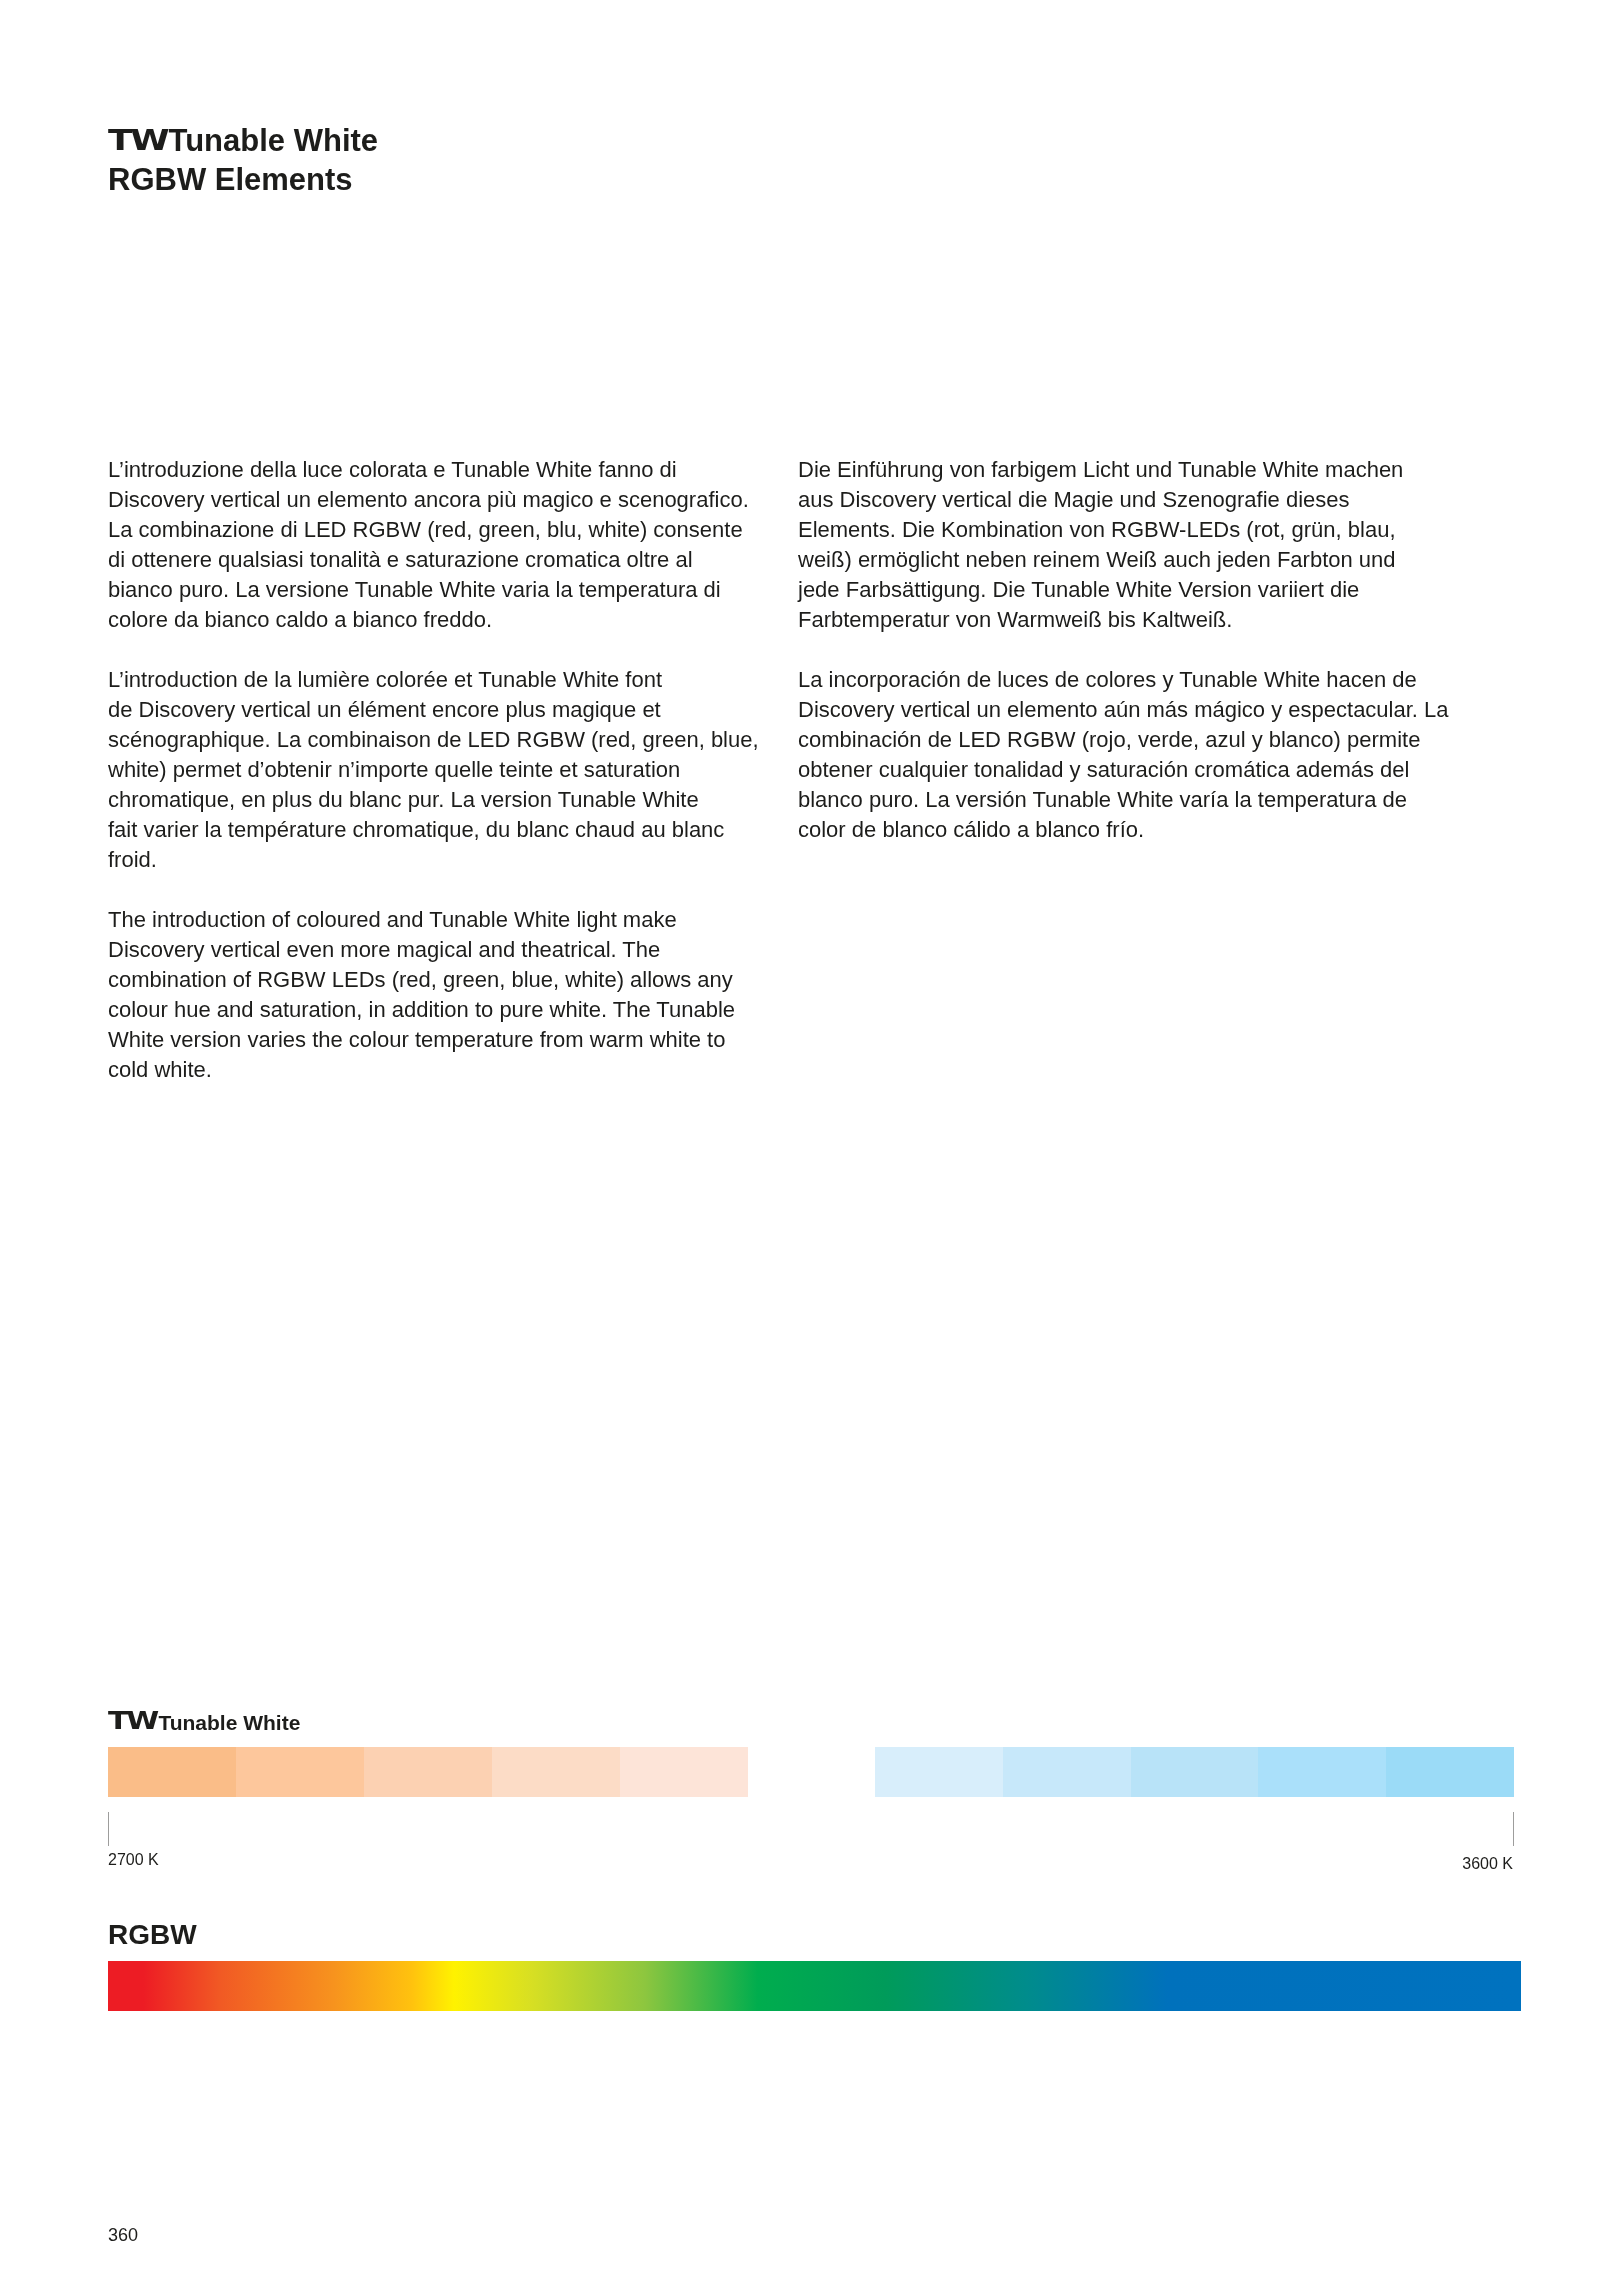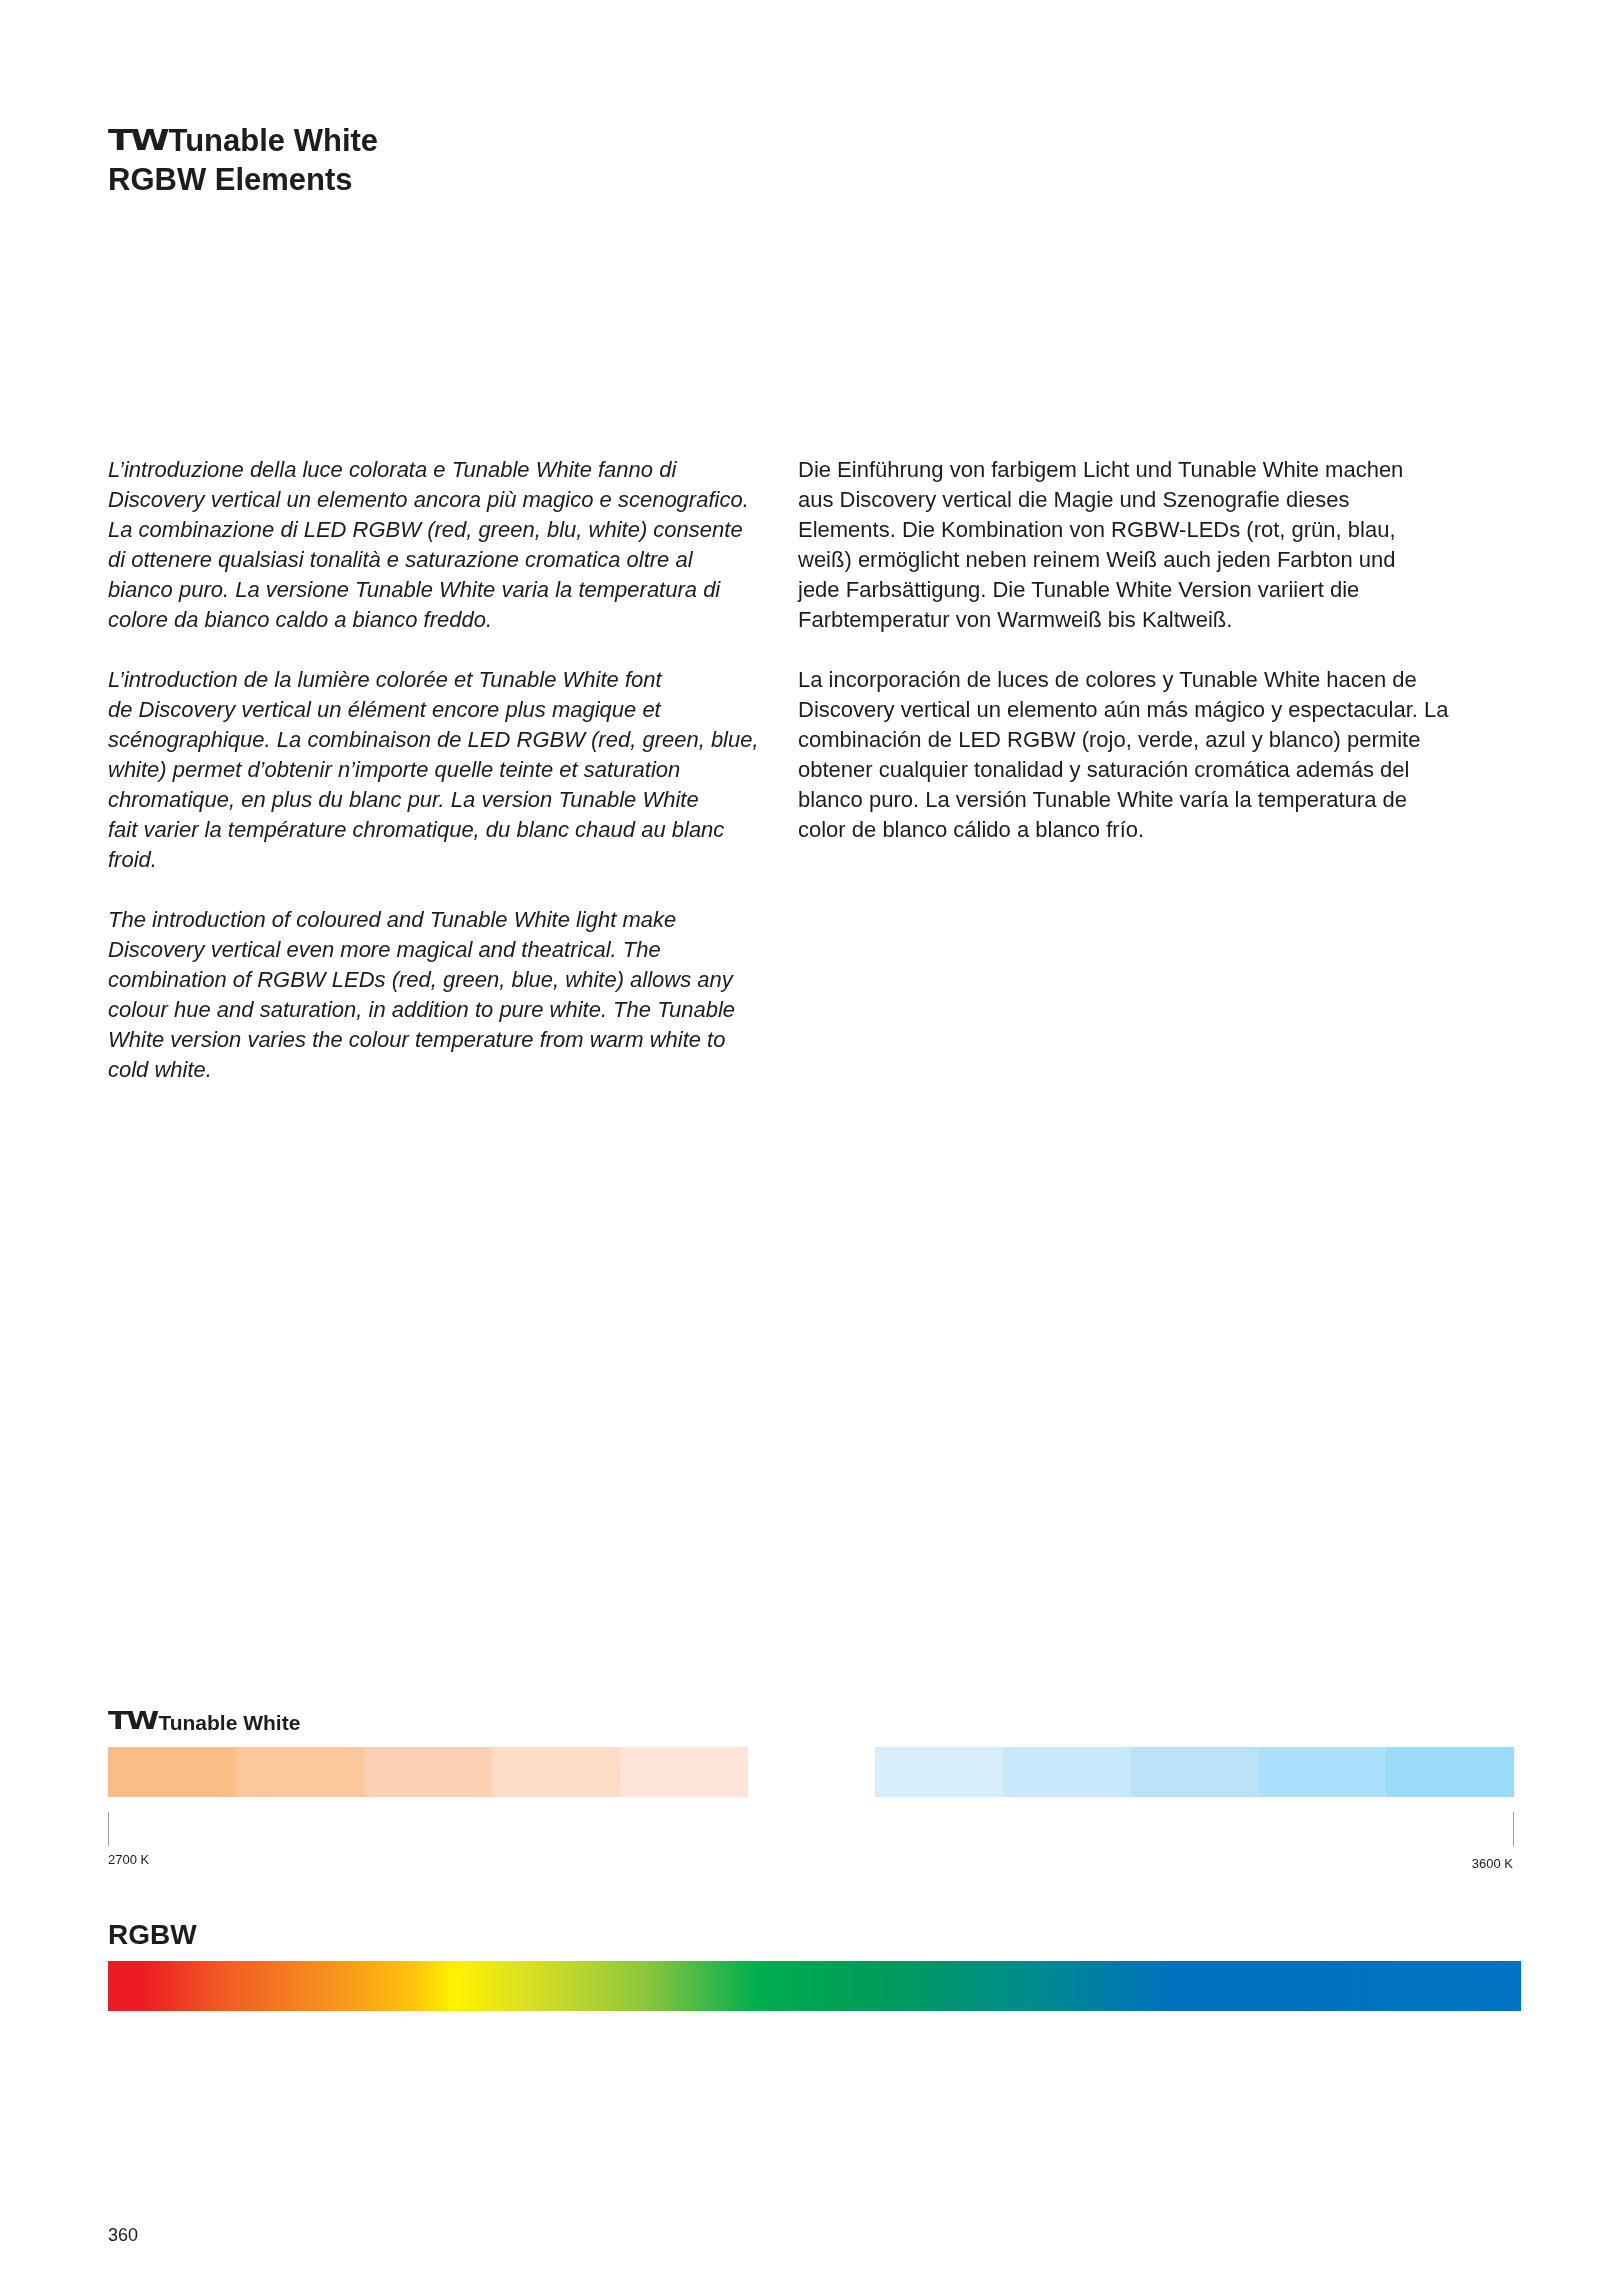--- a/index.html
+++ b/index.html
@@ -3,33 +3,33 @@
 <meta charset="utf-8">
 <style>
   html, body { margin: 0; padding: 0; background: #ffffff; }
   body {
     width: 1623px; height: 2295px; position: relative; overflow: hidden;
     font-family: "Liberation Sans", "DejaVu Sans", sans-serif; color: #1d1d1b;
   }
   .title-block { position: absolute; left: 108px; top: 121px; font-weight: bold; font-size: 31px; line-height: 39px; color: #1d1d1b; }
   .tw-logo { font-family: "DejaVu Sans", sans-serif; font-weight: 900; font-style: normal; letter-spacing: -1.9px; display: inline-block; transform: scaleX(1.15) scaleY(0.92); transform-origin: left center; margin-right: 9px; }
   .col { position: absolute; top: 455px; width: 699px; font-size: 22px; line-height: 30px; color: #1d1d1b; }
-  .col.left { left: 108px; font-style: italic; }
+  .col.left { left: 108px; }
   .col.right { left: 798px; }
   .col p { margin: 0 0 30px 0; white-space: pre-line; }
   .tw-heading { position: absolute; left: 108px; top: 1708px; font-weight: bold; font-size: 21px; line-height: 26px; }
   .tw-heading .tw-logo { font-size: 26px; margin-right: 7.8px; }
   .bar { position: absolute; top: 1747px; height: 50px; display: flex; }
   .bar.warm { left: 108px; width: 640px; }
   .bar.cold { left: 875px; width: 639px; }
   .swatch { flex: 1; height: 100%; }
   .tick { position: absolute; top: 1812px; width: 1.3px; height: 34px; background: #9d9d9c; }
   .tick.left { left: 108px; }
   .tick.right { left: 1513px; }
-  .klabel { position: absolute; top: 1850px; font-size: 13px; line-height: 19.5px; color: #1d1d1b; }
+  .klabel { position: absolute; top: 1850px; font-size: 16px; line-height: 19.5px; color: #1d1d1b; }
   .klabel.left { left: 108px; }
   .klabel.right { right: 110px; top: 1854px; }
   .rgbw-heading { position: absolute; left: 108px; top: 1922px; font-weight: bold; font-size: 28px; line-height: 26px; }
   .rgbw-bar { position: absolute; left: 108px; top: 1961px; width: 1413px; height: 50px; }
   .page-number { position: absolute; left: 108px; top: 2224px; font-size: 18px; line-height: 22px; color: #1d1d1b; }
 </style>
 </head>
 <body>
 
 <div class="title-block">

